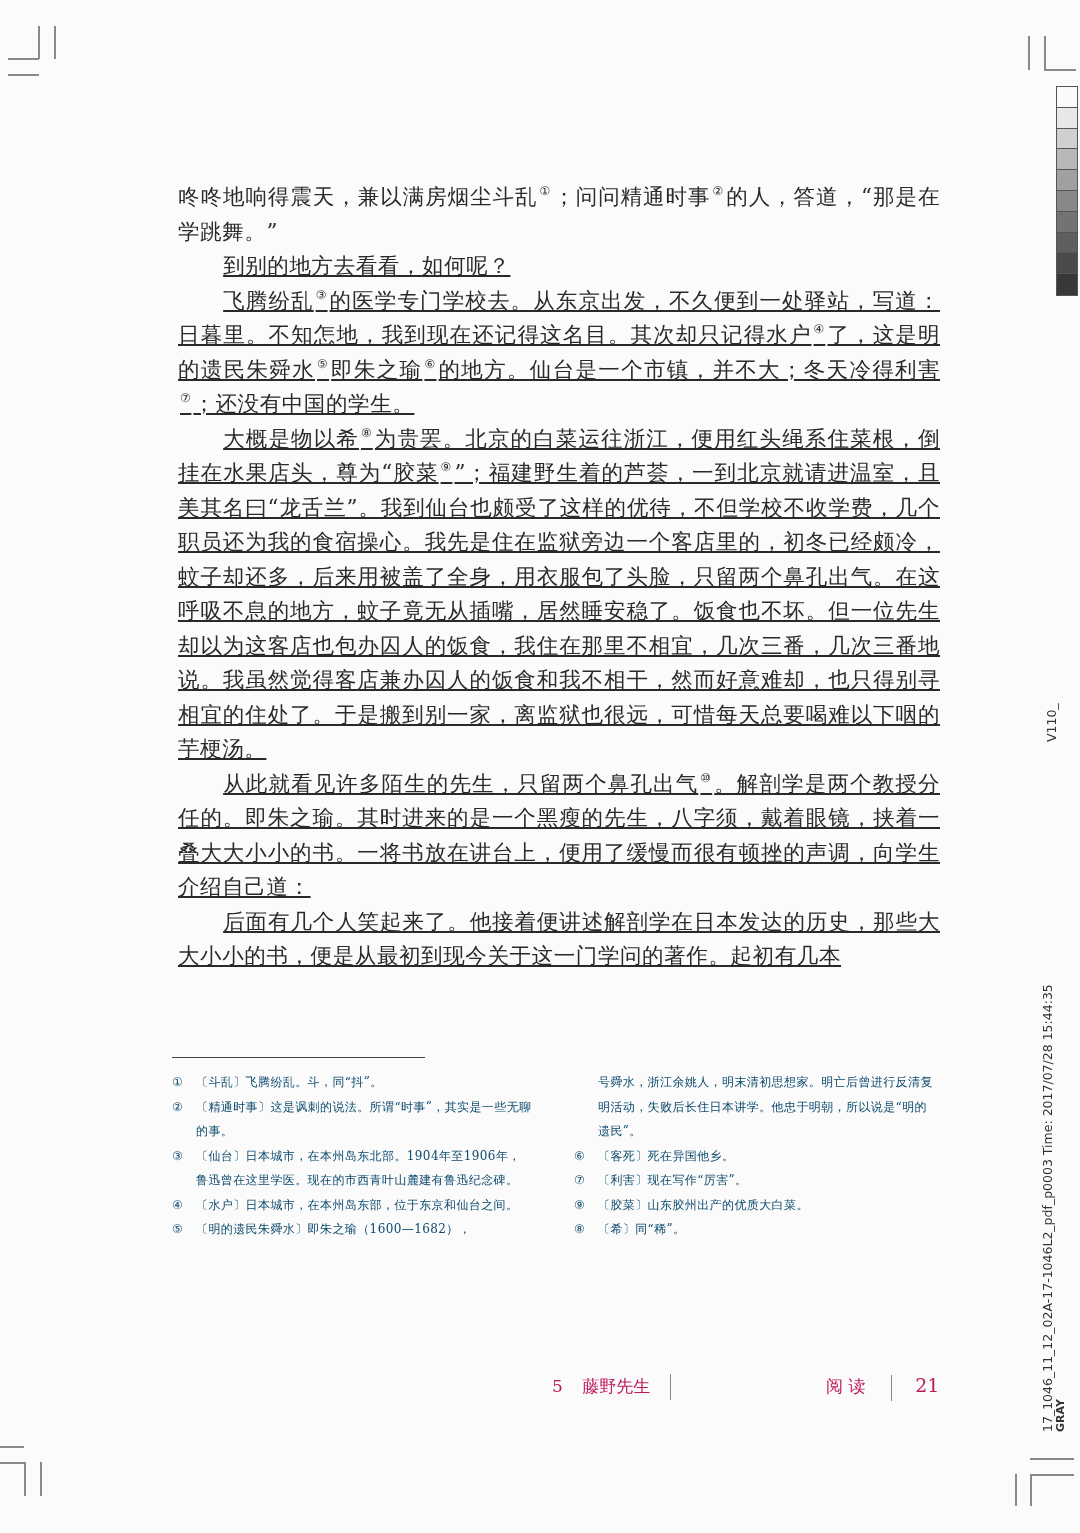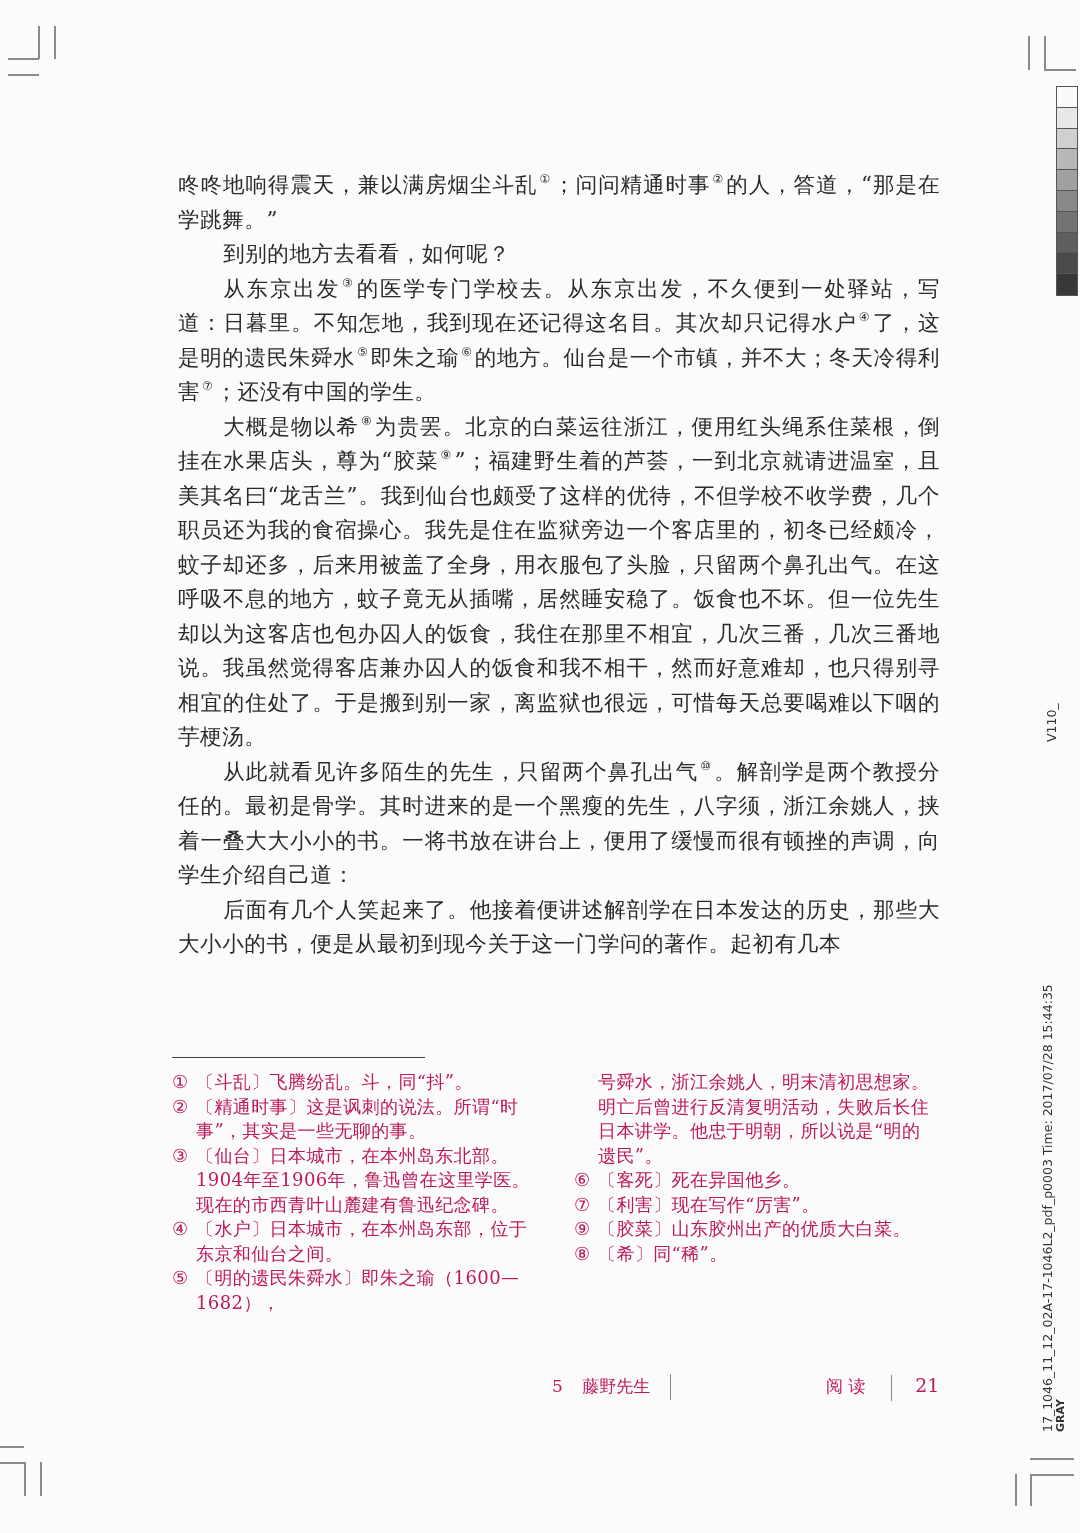--- a/index.html
+++ b/index.html
@@ -4,26 +4,26 @@
 <style>
   html, body { margin: 0; padding: 0; }
   body {
     width: 1080px; height: 1533px; position: relative; overflow: hidden;
     background: #fbfbfb; color: #2a2a2a;
     font-family: "DejaVu Serif", "Liberation Serif", serif;
   }
   .mark { position: absolute; background: #8a8a8a; }
   .graybar { position: absolute; left: 1056px; top: 86px; width: 20px; height: 208px; border: 1px solid #555; }
   .graybar div { height: 10%; border-bottom: 1px solid #555; box-sizing: border-box; }
-  .body-text { position: absolute; left: 178px; top: 168px; width: 762px; font-size: 21.5px; line-height: 34.5px; letter-spacing: 0.6px; text-align: justify; }
+  .body-text { position: absolute; left: 178px; top: 180px; width: 762px; font-size: 21.5px; line-height: 34.5px; letter-spacing: 0.6px; text-align: justify; }
   .body-text p { margin: 0; }
-  .body-text p.indent { text-indent: 2.1em; }
+  .body-text p.indent { text-indent: 2.1em; text-decoration: underline; }
   sup.fn { font-size: 12px; vertical-align: 9px; line-height: 0; margin: 0 2px; }
   .fn-rule { position: absolute; left: 172px; top: 1057px; width: 253px; height: 1px; background: #444; }
-  .notes { position: absolute; top: 1070px; font-size: 18px; line-height: 24.5px; letter-spacing: 0.4px; color: #be185d; }
+  .notes { position: absolute; top: 1070px; font-size: 12px; line-height: 24.5px; letter-spacing: 0.4px; color: #0c4a6e; }
   .notes.left { left: 172px; width: 360px; }
   .notes.right { left: 574px; width: 364px; }
   .note { padding-left: 24px; text-indent: -24px; }
   .note.cont { text-indent: 0; padding-left: 24px; }
   .footer { position: absolute; top: 1374px; font-size: 17px; color: #be185d; }
   .footer .sep { display: inline-block; width: 1px; height: 26px; background: #888; vertical-align: middle; }
   .vert { position: absolute; font-family: "DejaVu Sans", "Liberation Sans", sans-serif; font-size: 12.5px; color: #333; transform: rotate(-90deg); transform-origin: left top; white-space: nowrap; }
 </style>
 </head>
 <body>
@@ -53,23 +53,23 @@
   <div style="background:#888"></div>
   <div style="background:#737373"></div>
   <div style="background:#5f5f5f"></div>
   <div style="background:#4a4a4a"></div>
   <div style="background:#383838;border-bottom:none"></div>
 </div>
 
 <div class="body-text" id="body-text">
     <p class=""><span>咚咚地响得震天，兼以满房烟尘斗乱</span><sup class="fn">①</sup><span>；问问精通时事</span><sup class="fn">②</sup><span>的人，答道，“那是在学跳舞。”</span></p>
     <p class="indent"><span>到别的地方去看看，如何呢？</span></p>
-    <p class="indent"><span>从东京出发</span><sup class="fn">③</sup><span>的医学专门学校去。从东京出发，不久便到一处驿站，写道：日暮里。不知怎地，我到现在还记得这名目。其次却只记得水户</span><sup class="fn">④</sup><span>了，这是明的遗民朱舜水</span><sup class="fn">⑤</sup><span>即朱之瑜</span><sup class="fn">⑥</sup><span>的地方。仙台是一个市镇，并不大；冬天冷得利害</span><sup class="fn">⑦</sup><span>；还没有中国的学生。</span></p>
+    <p class="indent"><span>飞腾纷乱</span><sup class="fn">③</sup><span>的医学专门学校去。从东京出发，不久便到一处驿站，写道：日暮里。不知怎地，我到现在还记得这名目。其次却只记得水户</span><sup class="fn">④</sup><span>了，这是明的遗民朱舜水</span><sup class="fn">⑤</sup><span>即朱之瑜</span><sup class="fn">⑥</sup><span>的地方。仙台是一个市镇，并不大；冬天冷得利害</span><sup class="fn">⑦</sup><span>；还没有中国的学生。</span></p>
     <p class="indent"><span>大概是物以希</span><sup class="fn">⑧</sup><span>为贵罢。北京的白菜运往浙江，便用红头绳系住菜根，倒挂在水果店头，尊为“胶菜</span><sup class="fn">⑨</sup><span>”；福建野生着的芦荟，一到北京就请进温室，且美其名曰“龙舌兰”。我到仙台也颇受了这样的优待，不但学校不收学费，几个职员还为我的食宿操心。我先是住在监狱旁边一个客店里的，初冬已经颇冷，蚊子却还多，后来用被盖了全身，用衣服包了头脸，只留两个鼻孔出气。在这呼吸不息的地方，蚊子竟无从插嘴，居然睡安稳了。饭食也不坏。但一位先生却以为这客店也包办囚人的饭食，我住在那里不相宜，几次三番，几次三番地说。我虽然觉得客店兼办囚人的饭食和我不相干，然而好意难却，也只得别寻相宜的住处了。于是搬到别一家，离监狱也很远，可惜每天总要喝难以下咽的芋梗汤。</span></p>
-    <p class="indent"><span>从此就看见许多陌生的先生，只留两个鼻孔出气</span><sup class="fn">⑩</sup><span>。解剖学是两个教授分任的。最初是骨学。其时进来的是一个黑瘦的先生，八字须，浙江余姚人，挟着一叠大大小小的书。一将书放在讲台上，便用了缓慢而很有顿挫的声调，向学生介绍自己道：</span></p>
+    <p class="indent"><span>从此就看见许多陌生的先生，只留两个鼻孔出气</span><sup class="fn">⑩</sup><span>。解剖学是两个教授分任的。即朱之瑜。其时进来的是一个黑瘦的先生，八字须，戴着眼镜，挟着一叠大大小小的书。一将书放在讲台上，便用了缓慢而很有顿挫的声调，向学生介绍自己道：</span></p>
     <p class="indent"><span>后面有几个人笑起来了。他接着便讲述解剖学在日本发达的历史，那些大大小小的书，便是从最初到现今关于这一门学问的著作。起初有几本</span></p>
   </div>
 
 <div class="fn-rule"></div>
 
 <div class="notes left" id="notes-left">
     <div class="note"><span style="display: inline-block; width: 24px; text-indent: 0px;">①</span><span>〔斗乱〕飞腾纷乱。斗，同“抖”。</span></div>
     <div class="note"><span style="display: inline-block; width: 24px; text-indent: 0px;">②</span><span>〔精通时事〕这是讽刺的说法。所谓“时事”，其实是一些无聊的事。</span></div>
     <div class="note"><span style="display: inline-block; width: 24px; text-indent: 0px;">③</span><span>〔仙台〕日本城市，在本州岛东北部。1904年至1906年，鲁迅曾在这里学医。现在的市西青叶山麓建有鲁迅纪念碑。</span></div>
     <div class="note"><span style="display: inline-block; width: 24px; text-indent: 0px;">④</span><span>〔水户〕日本城市，在本州岛东部，位于东京和仙台之间。</span></div>

